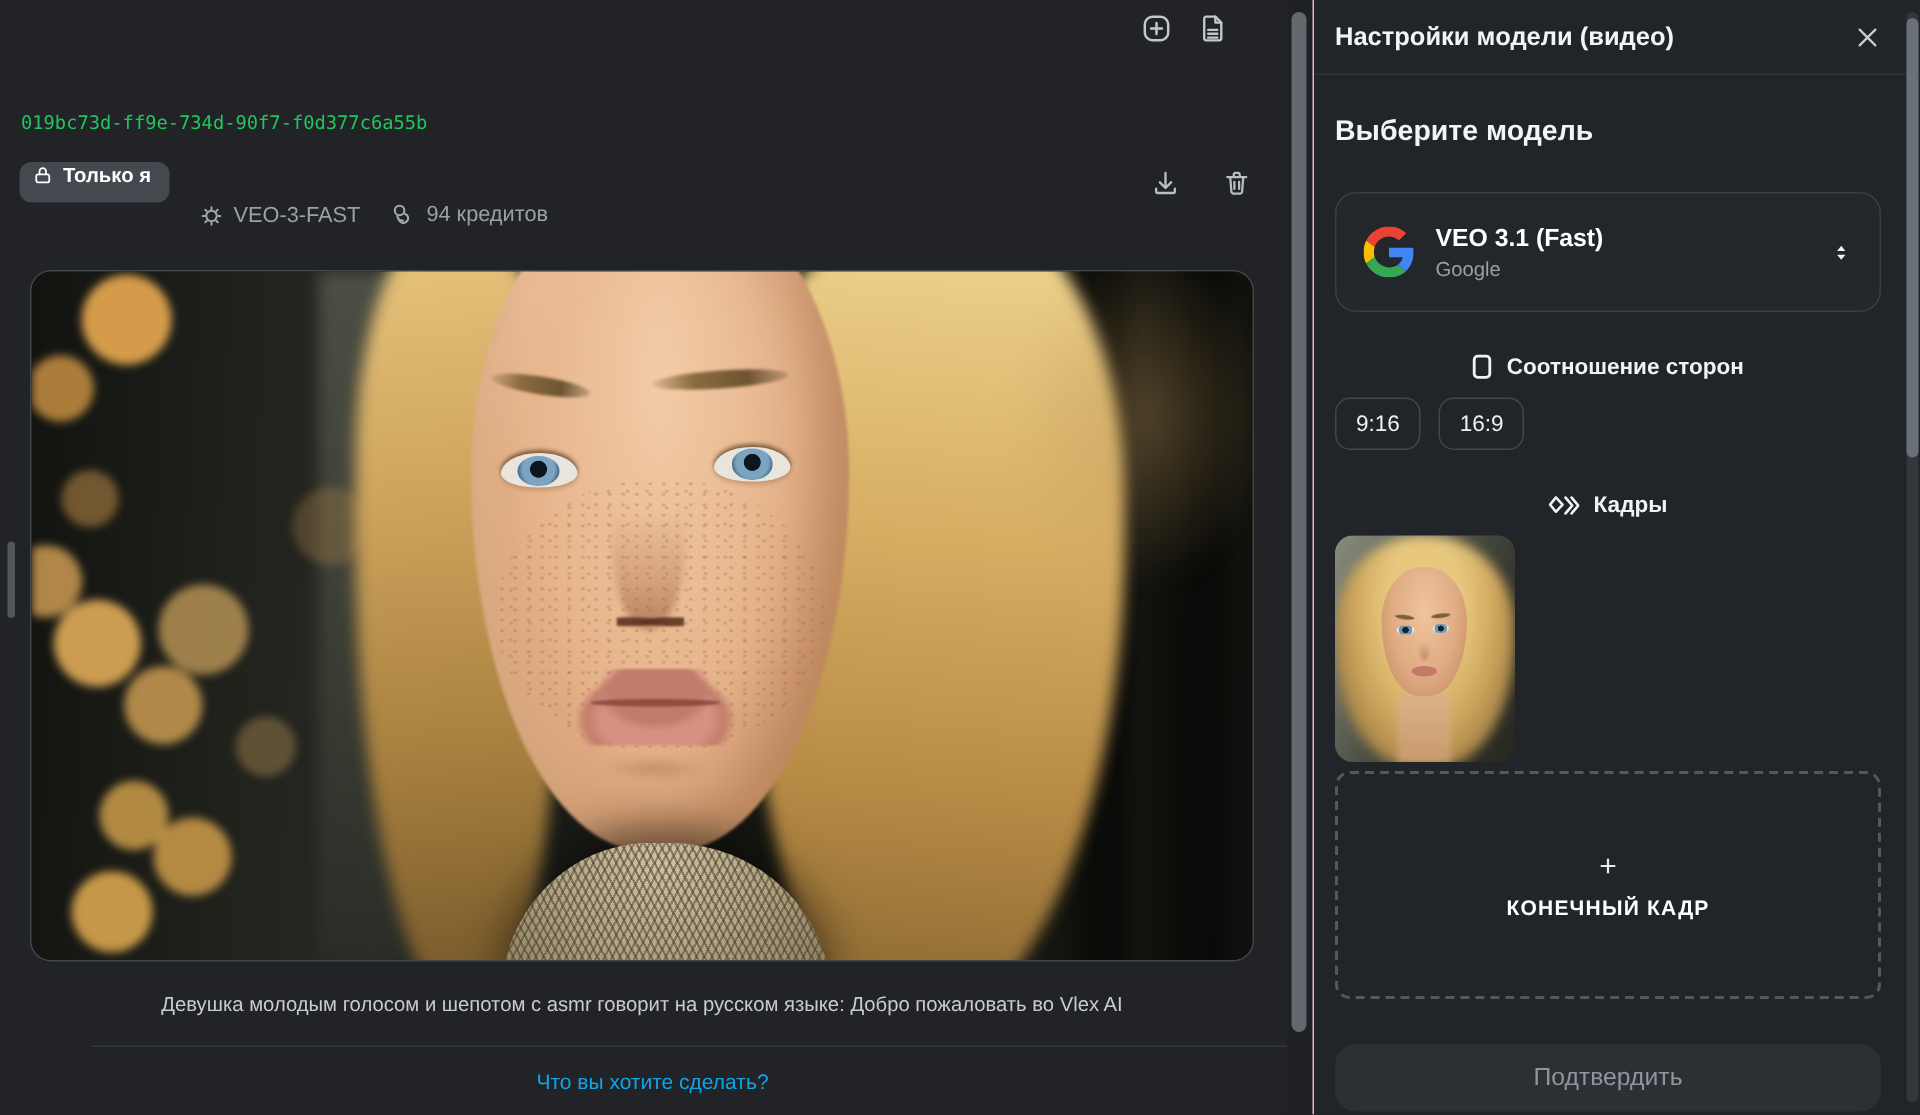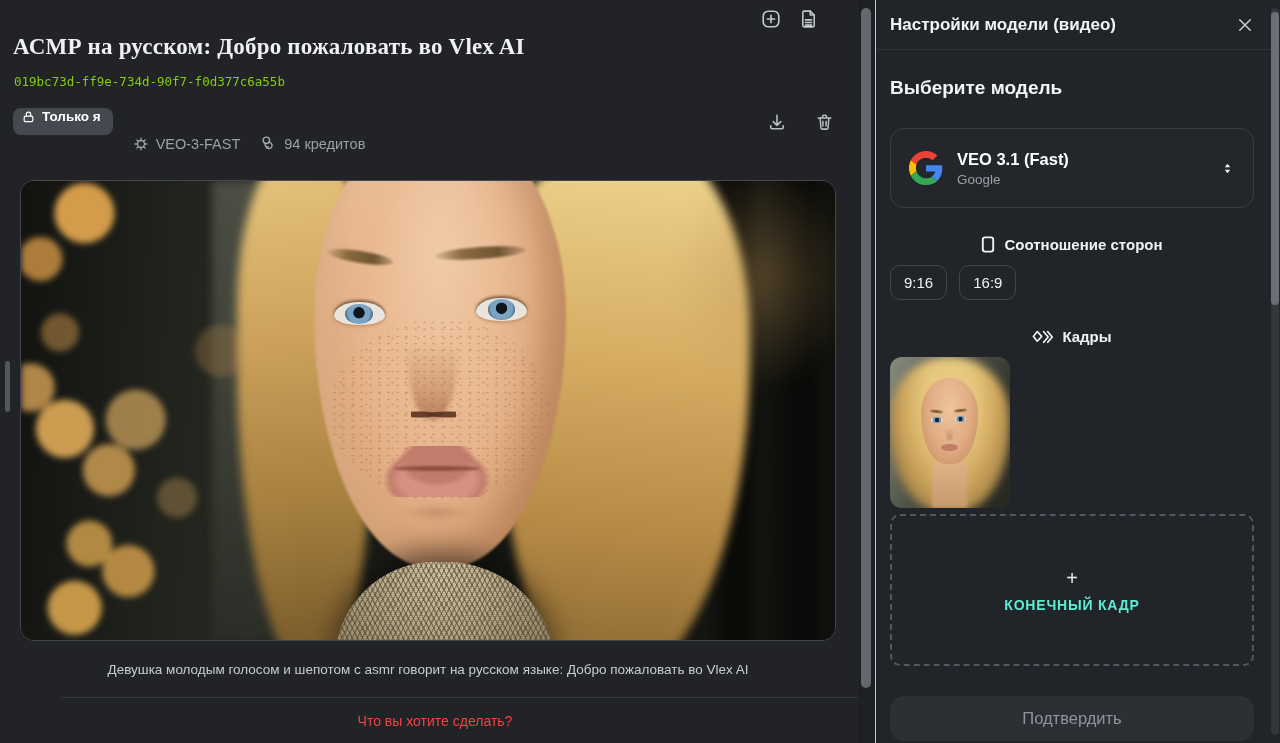--- a/index.html
+++ b/index.html
@@ -8,31 +8,31 @@
   }
   *{box-sizing:border-box; margin:0; padding:0;}
   html,body{width:1280px; height:743px; overflow:hidden;}
   body{font-family:"Liberation Sans", sans-serif; background:var(--main-bg); color:#eceef0; display:flex;}
 
   
   .main{position:relative; width:858px; height:743px; background:var(--main-bg); flex:none;}
   .top-icons{position:absolute; top:7px; right:38px; display:flex; gap:13px; color:#c3c7cc;}
   .icon-btn{width:24px; height:24px; display:flex; align-items:center; justify-content:center; cursor:pointer;}
   .page-title{position:absolute; left:13px; top:34px; font-family:"Liberation Serif", serif; font-size:23px; font-weight:700; color:#eef0f1; letter-spacing:.2px;}
-  .uuid{position:absolute; left:14px; top:74px; font-family:"DejaVu Sans Mono", monospace; font-size:12.5px; color:#84cc16;}
+  .uuid{position:absolute; left:14px; top:74px; font-family:"DejaVu Sans Mono", monospace; font-size:12.5px; color:#22c55e;}
   .badge-row{position:absolute; left:13px; top:108px; right:22px; height:27px; display:flex; align-items:center; gap:20px;}
   .pill{display:inline-flex; align-items:center; gap:7px; background:var(--badge-bg); border-radius:8px; padding:0 12px 10px 9px; height:27px; font-size:13.5px; font-weight:700; color:#fff; cursor:pointer;}
-  .meta{display:inline-flex; align-items:flex-end; gap:7px; color:var(--muted); font-size:14.5px;margin-top:44px;}
+  .meta{display:inline-flex; align-items:flex-start; gap:7px; color:var(--muted); font-size:14.5px;margin-top:44px;}
   .badge-spacer{flex:1;}
   .row-actions{display:flex; gap:23px; color:#b9bec4;}
 
   .frame{position:absolute; left:20px; top:180px; width:816px; height:461px; border:1px solid #44484e; border-radius:14px; overflow:hidden; background:#121310; cursor:pointer;}
   .caption{position:absolute; left:20px; top:662px; width:816px; text-align:center; font-size:13.5px; color:#c8cbcf;}
   .h-divider{position:absolute; left:61px; right:0; top:697px; border-top:1px solid var(--line);}
-  .prompt-hint{position:absolute; left:0; top:713px; width:100%; text-align:center; font-size:14px; color:#ef4444; cursor:text;padding-left:12px;}
+  .prompt-hint{position:absolute; left:0; top:713px; width:100%; text-align:center; font-size:14px; color:#0ea5e9; cursor:text;padding-left:12px;}
   .drag-handle{position:absolute; left:5px; top:361px; width:5px; height:51px; border-radius:3px; background:#53575d; cursor:ew-resize;}
 
   
   .main-scroll{position:relative; width:17px; height:743px; background:#1e2023; flex:none;}
   .main-scroll .thumb{position:absolute; left:3px; top:8px; width:10px; height:680px; border-radius:5px; background:#63686f; cursor:grab;}
 
   
   .scene, .scene *{position:absolute;}
   .scene{inset:0;}
   .sc-bg{inset:0; background:
@@ -101,21 +101,21 @@
   .model-text{display:flex; flex-direction:column; gap:3px;}
   .model-name{font-size:16.5px; font-weight:700; color:#fff;text-align:right;}
   .model-provider{font-size:13.5px; color:#9ba0a6;}
   .model-arrows{margin-left:auto; color:#eef0f2; display:flex;}
   .sub-label{margin-top:28px; display:flex; align-items:center; gap:9px; font-size:15px; font-weight:700; color:#f0f2f4;justify-content:center;}
   .aspect-row{margin-top:12px; display:flex; gap:12px;}
   .aspect-btn{height:35px; padding:0 13px; border:1px solid #42464c; border-radius:10px; background:transparent; color:#eef0f2; font-size:15px; font-family:inherit; cursor:pointer;}
   .frames-thumb{margin-top:12px; width:120px; height:151px; border-radius:12px; overflow:hidden; position:relative; cursor:pointer; background:#3a3d34;}
   .final-frame{margin-top:6px; height:152px; border:2px dashed #54585e; border-radius:10px; display:flex; flex-direction:column; align-items:center; justify-content:center; gap:9px; cursor:pointer;}
   .ff-plus{font-size:20px; color:#e9ebed; line-height:1;}
-  .ff-label{font-size:14px; font-weight:700; letter-spacing:.8px; color:#5eead4;}
+  .ff-label{font-size:14px; font-weight:700; letter-spacing:.8px; color:#ffffff;}
   .confirm-btn{margin-top:30px; width:100%; height:45px; border:none; border-radius:14px; background:var(--confirm-bg); color:var(--confirm-text); font-size:16.5px; font-weight:500; font-family:inherit; cursor:pointer;}
   .panel-track{position:absolute; right:1px; top:8px; width:8px; height:727px; border-radius:4px; background:#33373c;}
   .panel-thumbbar{position:absolute; right:1px; top:12px; width:8px; height:293px; border-radius:4px; background:#6a7077; cursor:grab;}
 
   
   .tn, .tn *{position:absolute;}
   .tn{inset:0;}
   .tn-bg{inset:0; background:linear-gradient(115deg,#888b7c 0%,#6e7265 22%,#4a4d42 48%,#33352c 72%,#26271f 100%);}
   .tn-hair{left:0; top:0; width:100%; height:102%; border-radius:48% 48% 42% 42%/40% 40% 55% 55%; filter:blur(4px);
     background:radial-gradient(ellipse at 50% 30%, #e7c87e 0 30%, #cfa75e 55%, #9a7840 82%, rgba(110,85,45,.25) 100%);}
@@ -148,21 +148,20 @@
     </span>
     <span class="icon-btn">
       <svg width="21" height="22" viewBox="0 0 24 24" fill="none" stroke="currentColor" stroke-width="1.8" stroke-linecap="round" stroke-linejoin="round">
           <path d="M14 3H7a1.5 1.5 0 0 0-1.5 1.5v15A1.5 1.5 0 0 0 7 21h10a1.5 1.5 0 0 0 1.5-1.5V7.5L14 3z"></path>
           <path d="M14 3v4.5h4.5"></path>
           <path d="M8.5 13h7M8.5 16h7M8.5 19h7"></path>
         </svg>
     </span>
   </div>
 
-  <h1 class="page-title">АСМР на русском: Добро пожаловать во Vlex AI</h1>
   <div class="uuid">019bc73d-ff9e-734d-90f7-f0d377c6a55b</div>
 
   <div class="badge-row">
     <span class="pill">
       <span>
           <svg width="13" height="14" viewBox="0 0 24 24" fill="none" stroke="#fff" stroke-width="2.2" stroke-linecap="round">
             <rect x="4" y="10.5" width="16" height="10" rx="2.5"></rect>
             <path d="M8 10.5V7a4 4 0 0 1 8 0v3.5"></path>
           </svg>
         </span>

